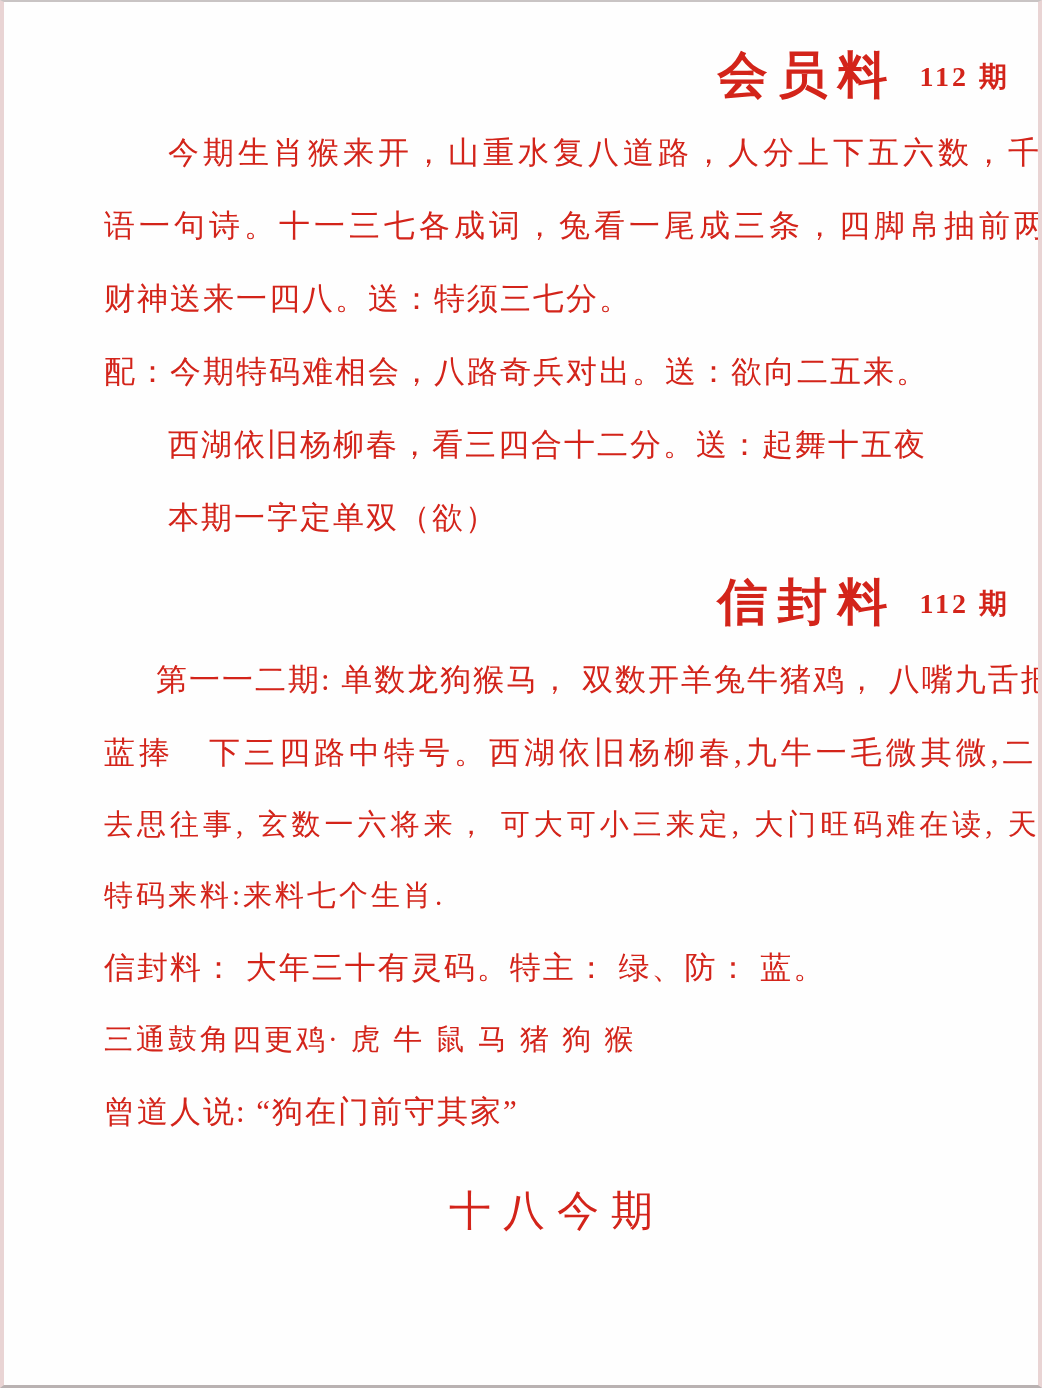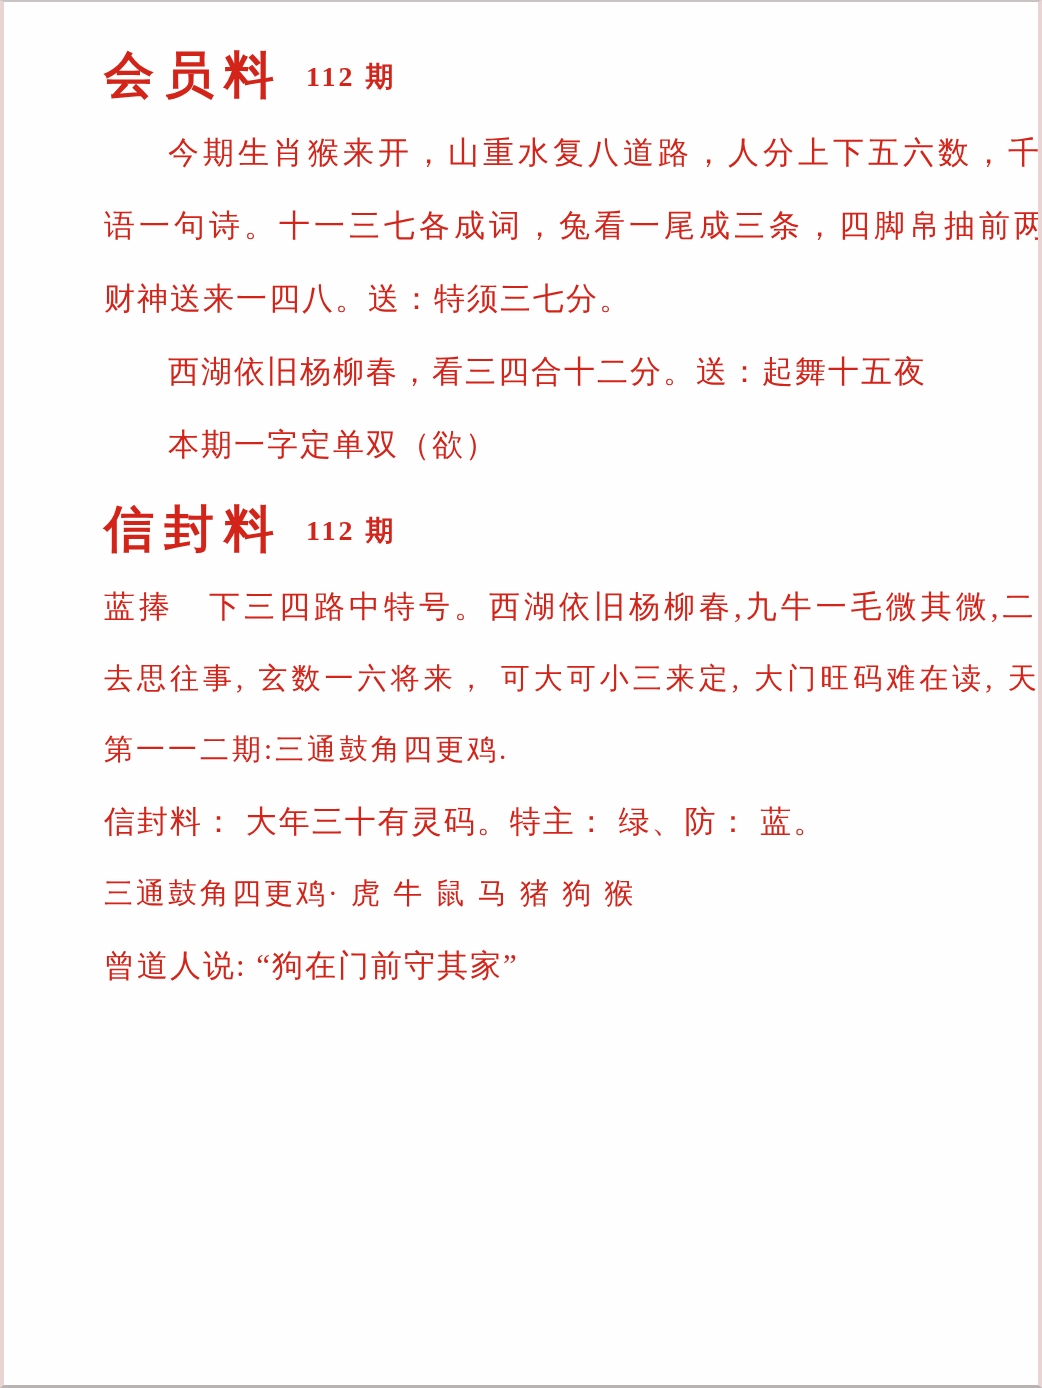--- a/index.html
+++ b/index.html
@@ -18,21 +18,21 @@
     border-left: 4px solid #e9d4d4;
     border-right: 4px solid #e9d4d4;
     overflow: hidden;
     font-family: "Liberation Serif", "DejaVu Serif", serif;
     color: var(--accent, #d3241a);
   }
   .inner {
     padding: 34px 28px 0 100px;
   }
   .section-heading {
-    text-align: left;
+    text-align: right;
     margin: 0 0 28px 0;
     white-space: nowrap;
   }
   .section-heading .big {
     font-size: 50px;
     font-weight: bold;
     letter-spacing: 10px;
   }
   .section-heading .issue {
     font-size: 28px;
@@ -69,32 +69,35 @@
   <div class="inner">
 
     <div class="section">
       <div class="section-heading heading-member">
         <span class="big">会员料</span>
         <span class="issue">112 期</span>
       </div>
       <div class="line indent wide">今期生肖猴来开，山重水复八道路，人分上下五六数，千言万</div>
       <div class="line wide">语一句诗。十一三七各成词，兔看一尾成三条，四脚帛抽前两头望，</div>
       <div class="line">财神送来一四八。送：特须三七分。</div>
+      <div class="line">配：今期特码难相会，八路奇兵对出。送：欲向二五来。</div>
       <div class="line indent">西湖依旧杨柳春，看三四合十二分。送：起舞十五夜</div>
       <div class="line indent">本期一字定单双（欲）</div>
     </div>
 
     <div class="section">
       <div class="section-heading heading-envelope" style="margin-top:-6px;font-family:Liberation Serif, serif;">
         <span class="big">信封料</span>
         <span class="issue">112 期</span>
       </div>
+      <div class="line indent-sm">第一一二期:  单数龙狗猴马， 双数开羊兔牛猪鸡， 八嘴九舌把</div>
       <div class="line wide">蓝捧　下三四路中特号。西湖依旧杨柳春,九牛一毛微其微,二来九</div>
       <div class="line script wide">去思往事, 玄数一六将来， 可大可小三来定, 大门旺码难在读, 天生</div>
-      <div class="line script">第一一二期:三通鼓角四更鸡.</div>
+      <div class="line script">特码来料:来料七个生肖.</div>
       <div class="line">信封料：  大年三十有灵码。特主：  绿、防：  蓝。</div>
       <div class="line script">三通鼓角四更鸡·  虎  牛  鼠  马  猪  狗  猴</div>
       <div class="line">曾道人说: “狗在门前守其家”</div>
     </div>
 
+    <div class="footer-title">十八今期</div>
 
   </div>
 </div>
 
 </body></html>

